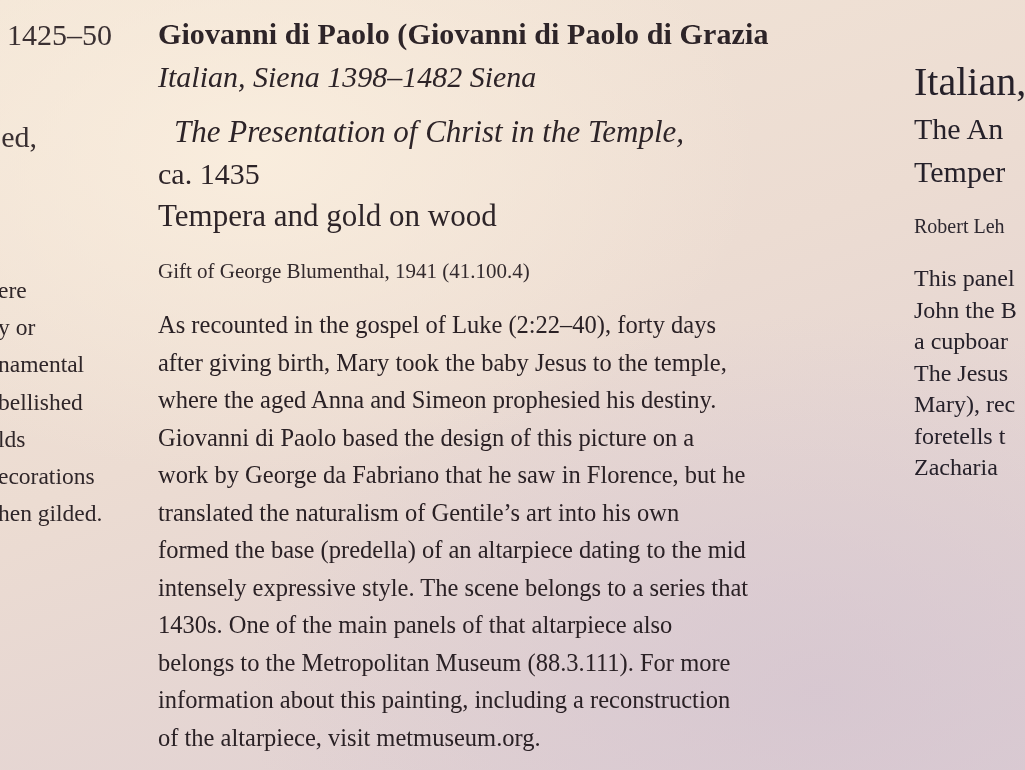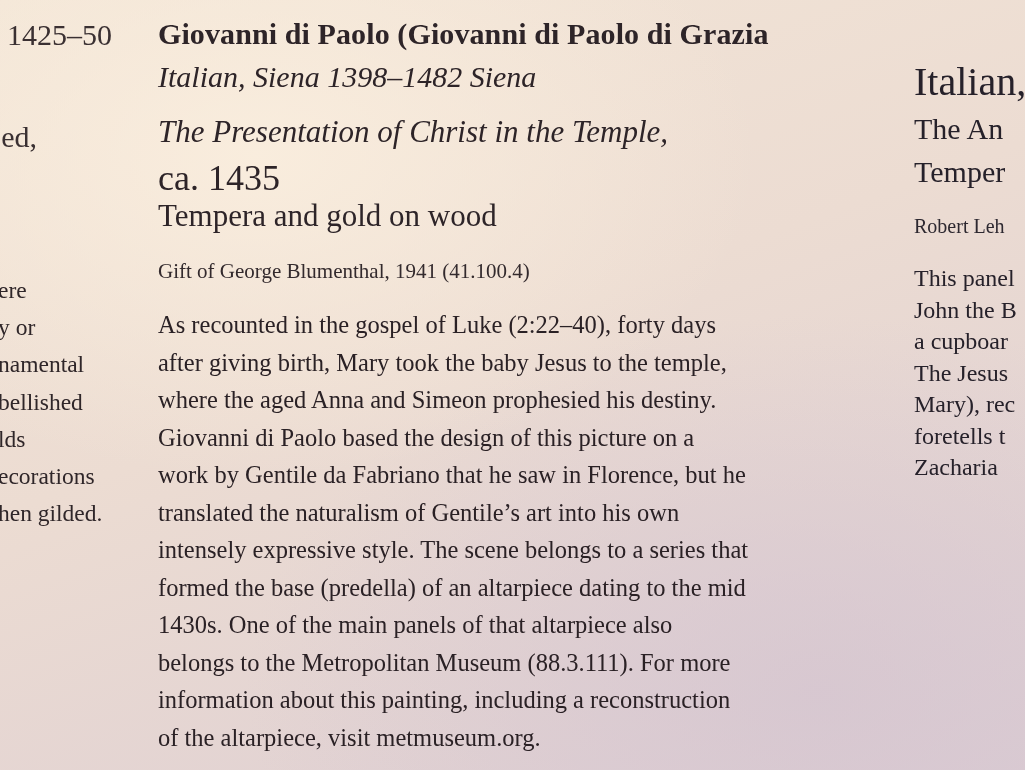--- a/index.html
+++ b/index.html
@@ -80,31 +80,31 @@
       top: 60px;
       left: 0;
       font-size: 30px;
       white-space: nowrap;
       color: #2d2428;
       font-style: italic;
     }
     .title {
       position: absolute;
       top: 114px;
-      left: 0;
+      left: 16px;
       font-size: 31px;
       font-style: italic;
       white-space: nowrap;
       color: #2d2428;
     }
     .date-line {
       position: absolute;
       top: 157px;
       left: 0;
-      font-size: 36px;
+      font-size: 30px;
       white-space: nowrap;
       color: #2d2428;
     }
     .medium {
       position: absolute;
       top: 198px;
       left: 0;
       font-size: 31px;
       white-space: nowrap;
       color: #2d2428;
@@ -214,24 +214,24 @@
   <div class="nationality">Italian, Siena 1398–1482 Siena</div>
   <div class="title">The Presentation of Christ in the Temple,</div>
   <div class="date-line">ca. 1435</div>
   <div class="medium">Tempera and gold on wood</div>
   <div class="credit">Gift of George Blumenthal, 1941 (41.100.4)</div>
   <div class="description">
     <div>As recounted in the gospel of Luke (2:22–40), forty days</div>
     <div>after giving birth, Mary took the baby Jesus to the temple,</div>
     <div>where the aged Anna and Simeon prophesied his destiny.</div>
     <div>Giovanni di Paolo based the design of this picture on a</div>
-    <div>work by Gentile da Fabriano that he saw in Florence, but he</div>
+    <div>work by George da Fabriano that he saw in Florence, but he</div>
     <div>translated the naturalism of Gentile’s art into his own</div>
+    <div>formed the base (predella) of an altarpiece dating to the mid</div>
     <div>intensely expressive style. The scene belongs to a series that</div>
-    <div>formed the base (predella) of an altarpiece dating to the mid</div>
     <div>1430s. One of the main panels of that altarpiece also</div>
     <div>belongs to the Metropolitan Museum (88.3.111). For more</div>
     <div>information about this painting, including a reconstruction</div>
     <div>of the altarpiece, visit metmuseum.org.</div>
   </div>
 </div>
 
 <div class="col right-col">
   <div class="r-nat">Italian,</div>
   <div class="r-title">The An</div>

